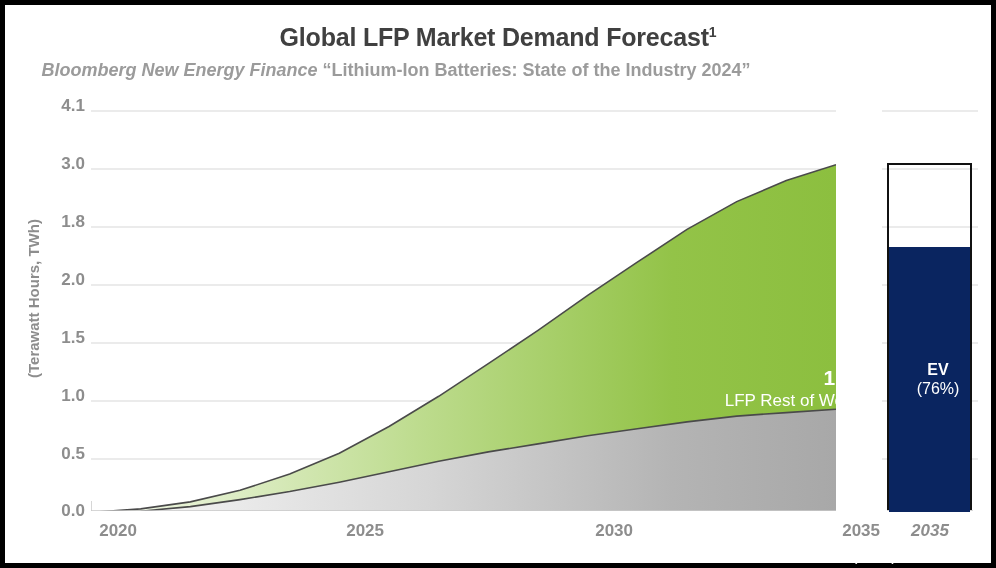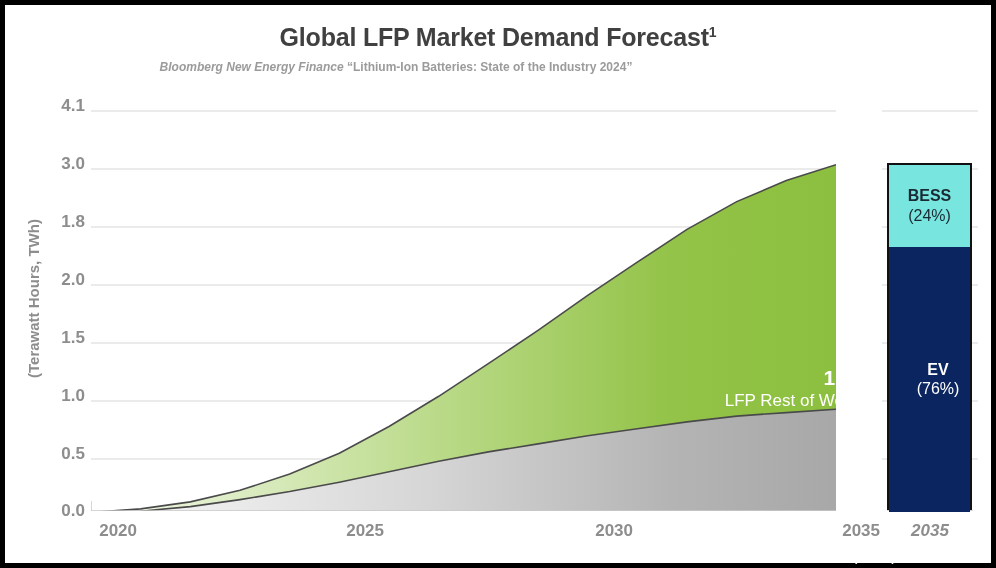--- a/index.html
+++ b/index.html
@@ -11,21 +11,21 @@
   }
 
   
   .title{
     position:absolute; left:0; top:18px; width:986px; text-align:center;
     font-size:25px; font-weight:bold; color:#404040; letter-spacing:-0.2px;
   }
   .title sup{ font-size:14px; vertical-align:super; font-weight:bold; }
   .subtitle{
     position:absolute; left:0; top:55px; width:782px; text-align:center;
-    font-size:12px; font-weight:bold; color:#9b9b9b;
+    font-size:18px; font-weight:bold; color:#9b9b9b;
   }
   .subtitle .src{ font-style:italic; }
   .subtitle .doc{ font-style:normal; }
 
   
   .ylabel{
     position:absolute; left:-82px; top:285px; width:220px;
     transform:rotate(-90deg); transform-origin:center center;
     text-align:center; font-size:15px; font-weight:bold; color:#8d8d8d;
     white-space:nowrap;
@@ -190,24 +190,20 @@
         <line x1="28" y1="122" x2="124" y2="122"></line>
         <line x1="28" y1="180" x2="124" y2="180"></line>
         <line x1="28" y1="238" x2="124" y2="238"></line>
         <line x1="28" y1="296" x2="124" y2="296"></line>
         <line x1="28" y1="354" x2="124" y2="354"></line>
       </g>
       <line x1="33" y1="406" x2="119" y2="406" stroke="#c9c9c9" stroke-width="1.5"></line>
     </svg>
 
     <div class="bar">
-      <div class="seg seg-bess">
-        <span class="lbl">BESS</span>
-        <span class="pct">(24%)</span>
-      </div>
       <div class="seg seg-ev">
         <span class="lbl">EV</span>
         <span class="pct">(76%)</span>
       </div>
     </div>
   </div>
 
 </div>
 
 </body></html>

